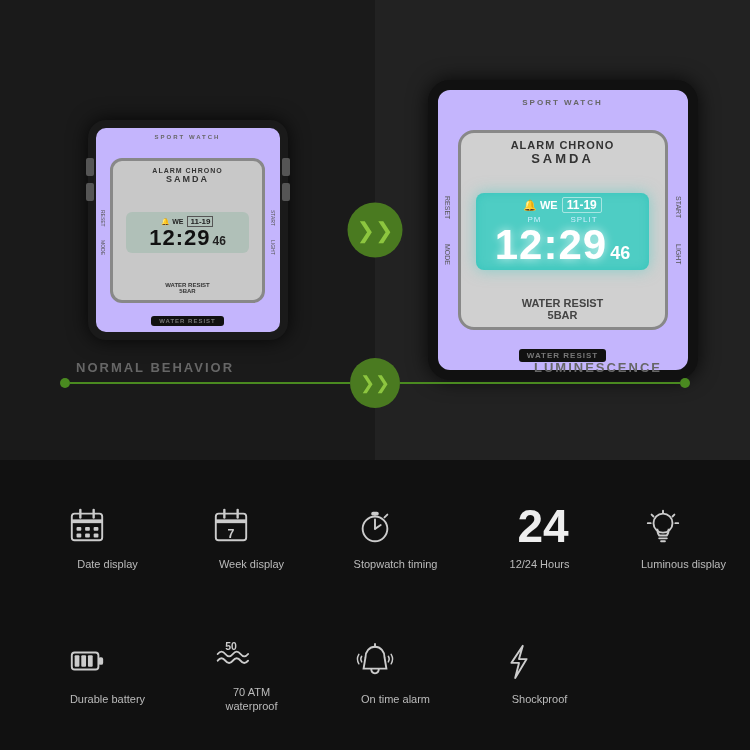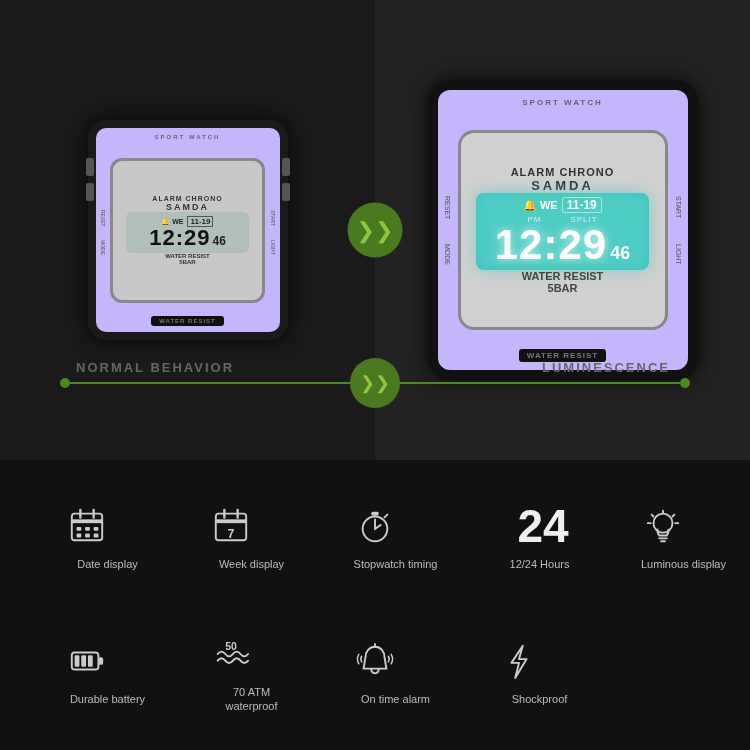--- a/index.html
+++ b/index.html
@@ -62,21 +62,21 @@
 
     .watch-face {
       width: 155px;
       height: 145px;
       background: #c8c8c8;
       border-radius: 12px;
       border: 3px solid #888;
       display: flex;
       flex-direction: column;
       align-items: center;
-      justify-content: center;
+      justify-content: space-between;
       padding: 6px;
       position: relative;
     }
 
     .watch-face.big {
       width: 210px;
       height: 200px;
       border-radius: 16px;
       background: #d0d0d0;
     }
@@ -208,21 +208,21 @@
     .behavior-label {
       position: absolute;
       bottom: 85px;
       font-size: 13px;
       letter-spacing: 2px;
       color: #666;
       font-weight: bold;
     }
 
     .behavior-label.left { left: 76px; }
-    .behavior-label.right { right: 80px; }
+    .behavior-label.right { right: 88px; }
 
     
     .features-section {
       background: #111;
       padding: 15px 20px;
       display: grid;
       grid-template-columns: repeat(5, 1fr);
       grid-template-rows: repeat(2, 1fr);
       gap: 10px;
       height: 290px;

